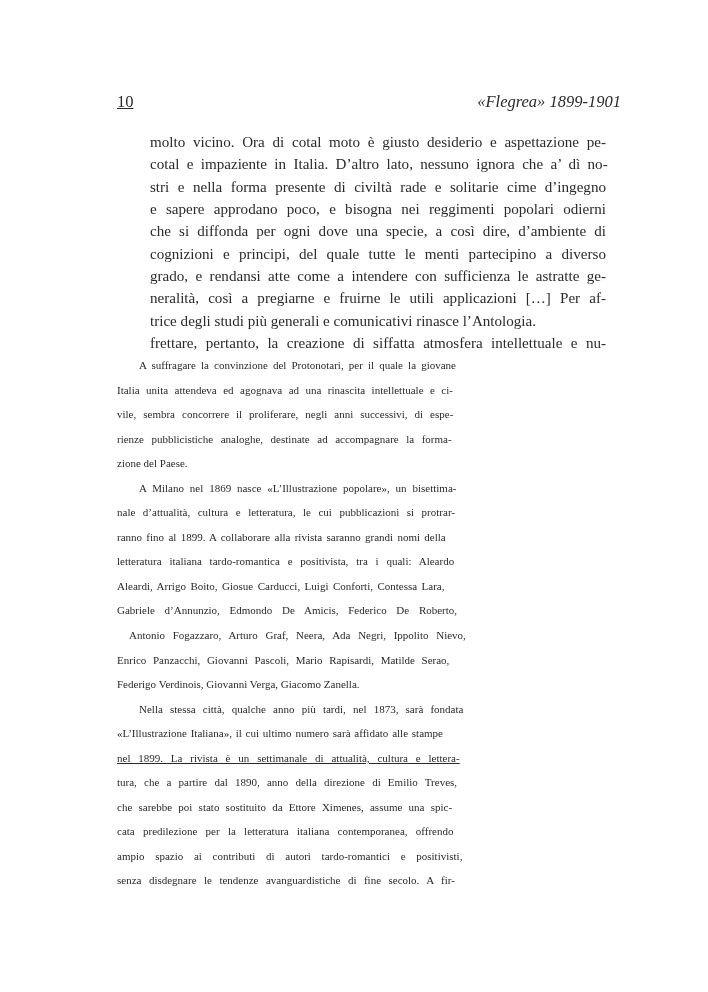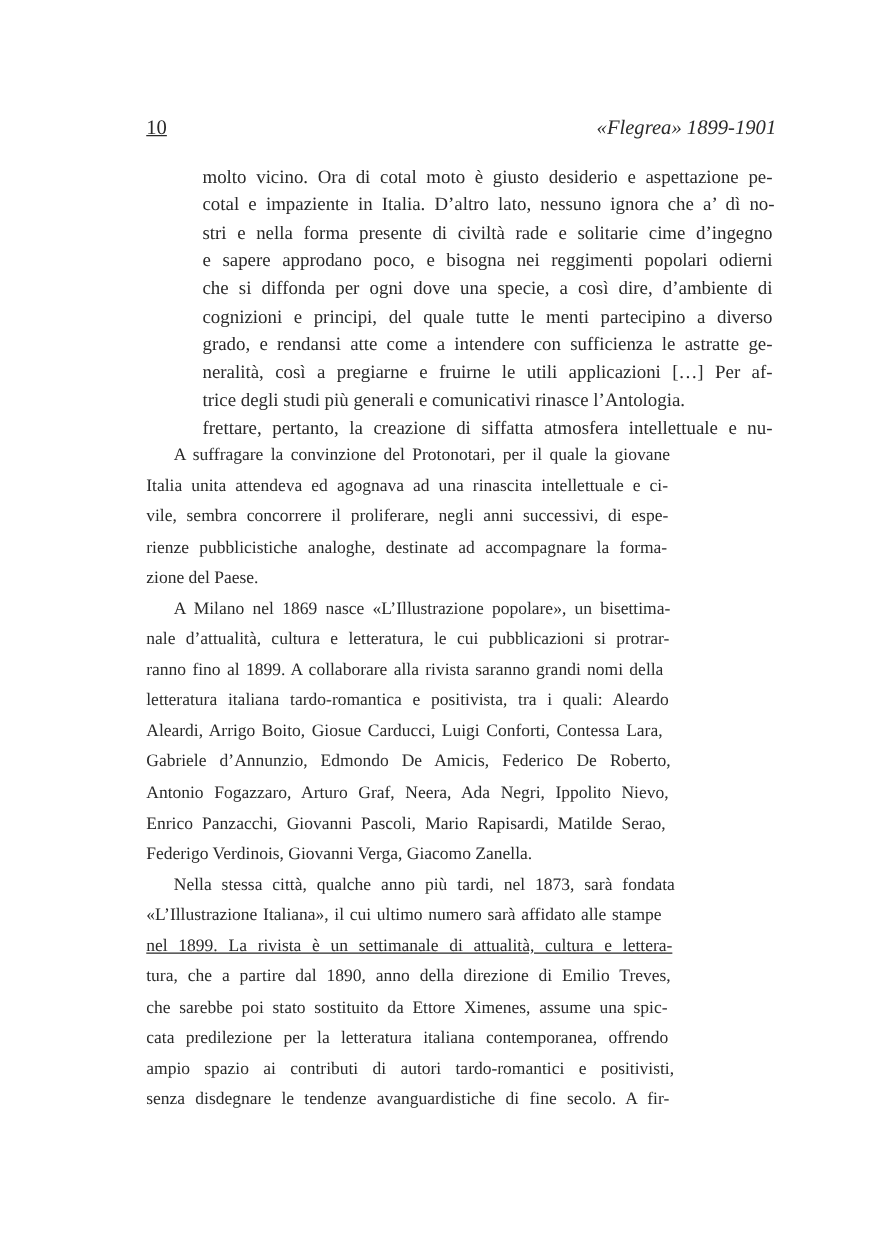--- a/index.html
+++ b/index.html
@@ -2,26 +2,26 @@
 <html><head>
 <meta charset="utf-8">
 <style>
   html, body { margin: 0; padding: 0; background: #ffffff; }
   body { width: 708px; height: 992px; position: relative; overflow: hidden;
          font-family: "Liberation Serif", "DejaVu Serif", serif; color: #2a2a2a; }
   .header { position: absolute; top: 92px; left: 117px; width: 504px; height: 24px;
             font-size: 16.5px; }
   .page-num { position: absolute; left: 0; top: 0; text-decoration: underline; }
   .running-title { position: absolute; right: 0; top: 0; font-style: italic; }
-  .quote { position: absolute; top: 131px; left: 162px; width: 456px;
+  .quote { position: absolute; top: 131px; left: 150px; width: 456px;
            font-size: 15.1px; line-height: 22.35px; text-align: justify; }
   .quote .ln, .body .ln { display: block; text-align: justify; text-align-last: justify; white-space: nowrap; overflow: visible; }
   .quote .ln.last, .body .ln.last { text-align-last: left; }
   .body { position: absolute; top: 353px; left: 117px; width: 504px;
-          font-size: 14px; line-height: 24.55px; }
+          font-size: 11px; line-height: 24.55px; }
   .body .ln.indent { padding-left: 22px; }
 </style>
 </head>
 <body>
 
 <div class="header">
   <span class="page-num">10</span>
   <span class="running-title">«Flegrea» 1899-1901</span>
 </div>
 
@@ -46,21 +46,21 @@
     <span class="ln" style="display: block; text-align-last: left; word-spacing: 4.78125px;">rienze pubblicistiche analoghe, destinate ad accompagnare la forma-</span>
     <span class="ln last">zione del Paese.</span>
   </div>
   <div>
     <span class="ln indent" style="display: block; text-align-last: left; word-spacing: 3.10938px;">A Milano nel 1869 nasce «L’Illustrazione popolare», un bisettima-</span>
     <span class="ln" style="display: block; text-align-last: left; word-spacing: 4.76389px;">nale d’attualità, cultura e letteratura, le cui pubblicazioni si protrar-</span>
     <span class="ln" style="display: block; text-align-last: left; word-spacing: 1.55966px;">ranno fino al 1899. A collaborare alla rivista saranno grandi nomi della</span>
     <span class="ln" style="display: block; text-align-last: left; word-spacing: 5.07227px;">letteratura italiana tardo-romantica e positivista, tra i quali: Aleardo</span>
     <span class="ln" style="display: block; text-align-last: left; word-spacing: 1.7207px;">Aleardi, Arrigo Boito, Giosue Carducci, Luigi Conforti, Contessa Lara,</span>
     <span class="ln" style="display: block; text-align-last: left; word-spacing: 6.94866px;">Gabriele d’Annunzio, Edmondo De Amicis, Federico De Roberto,</span>
-    <span class="ln" style="display: block; text-align-last: left; word-spacing: 4.94922px;">Antonio Fogazzaro, Arturo Graf, Neera, Ada Negri, Ippolito Nievo,</span>
+    <span class="ln" style="display: block; text-align-last: left; word-spacing: 4.94922px; margin-left: 12px;">Antonio Fogazzaro, Arturo Graf, Neera, Ada Negri, Ippolito Nievo,</span>
     <span class="ln" style="display: block; text-align-last: left; word-spacing: 3.8817px;">Enrico Panzacchi, Giovanni Pascoli, Mario Rapisardi, Matilde Serao,</span>
     <span class="ln last">Federigo Verdinois, Giovanni Verga, Giacomo  Zanella.</span>
   </div>
   <div>
     <span class="ln indent" style="display: block; text-align-last: left; word-spacing: 4.43438px;">Nella stessa città, qualche anno più tardi, nel 1873, sarà fondata</span>
     <span class="ln" style="display: block; text-align-last: left; word-spacing: 1.05903px;">«L’Illustrazione Italiana», il cui ultimo numero sarà affidato alle stampe</span>
     <span class="ln" style="display: block; text-align-last: left; word-spacing: 5.07812px; text-decoration: underline;">nel 1899. La rivista è un settimanale di attualità, cultura e lettera-</span>
     <span class="ln" style="display: block; text-align-last: left; word-spacing: 4.4233px;">tura, che a partire dal 1890, anno della direzione di Emilio Treves,</span>
     <span class="ln" style="display: block; text-align-last: left; word-spacing: 3.47969px;">che sarebbe poi stato sostituito da Ettore Ximenes, assume una spic-</span>
     <span class="ln" style="display: block; text-align-last: left; word-spacing: 5.51339px;">cata predilezione per la letteratura italiana contemporanea, offrendo</span>

